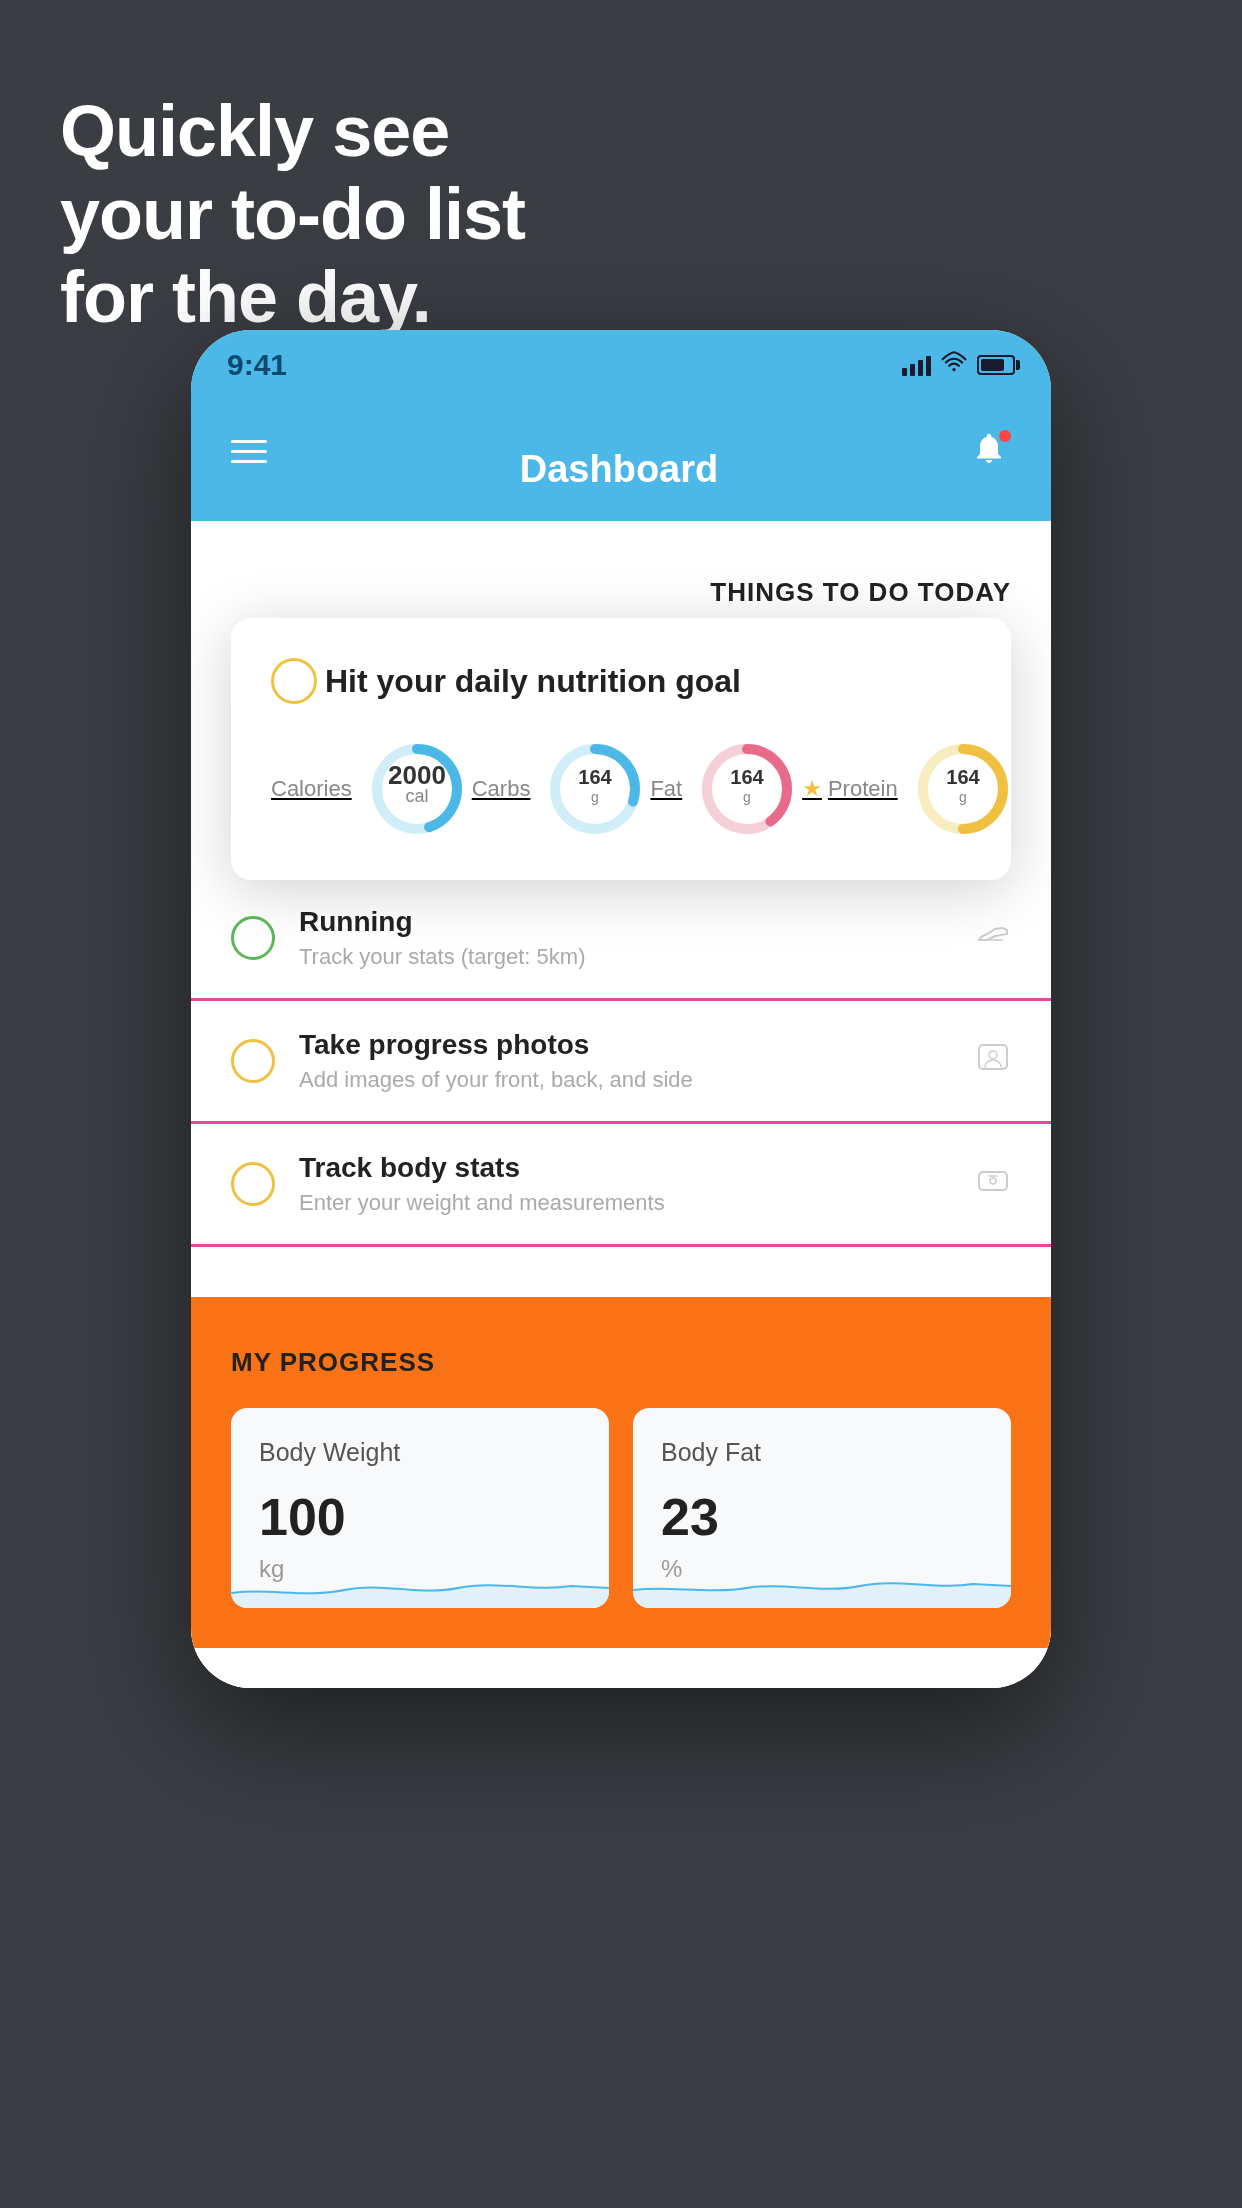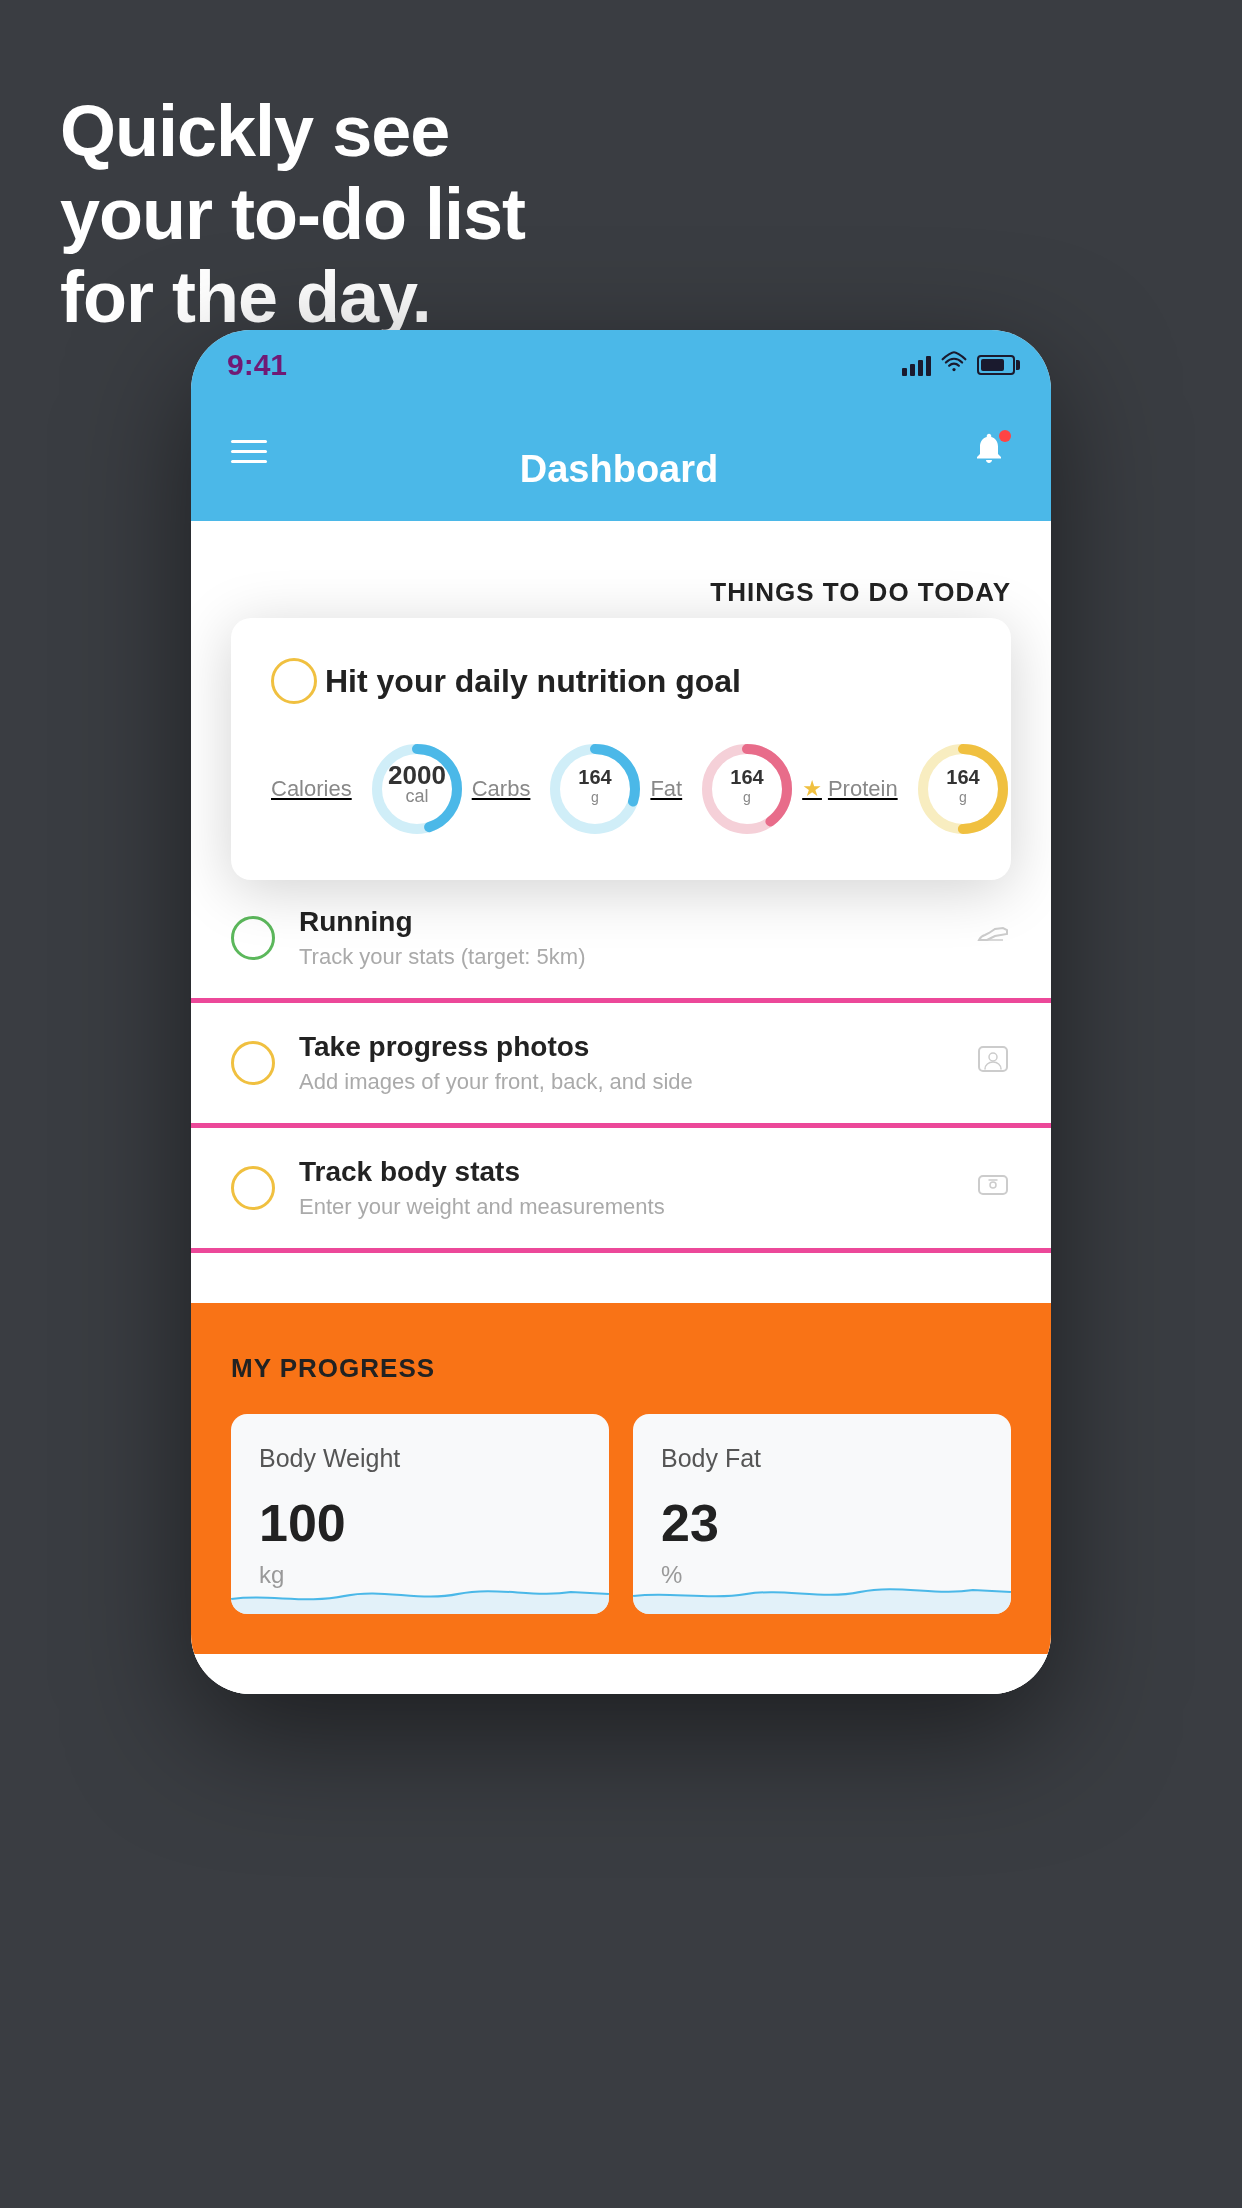--- a/index.html
+++ b/index.html
@@ -40,21 +40,21 @@
     
     .status-bar {
       background: #4bb8e8;
       display: flex;
       justify-content: space-between;
       align-items: center;
       padding: 18px 36px 10px;
     }
 
     .status-time {
-      color: #701a75;
+      color: #0c4a6e;
       font-size: 30px;
       font-weight: 600;
     }
 
     .status-icons {
       display: flex;
       align-items: center;
       gap: 10px;
     }
 
@@ -259,21 +259,21 @@
     
     .todo-list {
       margin-top: 200px;
       padding: 0 0;
     }
 
     .todo-item {
       display: flex;
       align-items: center;
       padding: 28px 40px;
-      border-bottom: 5px solid #ec4899;
+      border-bottom: 3px solid #ec4899;
       gap: 24px;
       position: relative;
     }
 
     .todo-circle {
       width: 44px;
       height: 44px;
       border-radius: 50%;
       border: 3px solid #f0c040;
       flex-shrink: 0;

